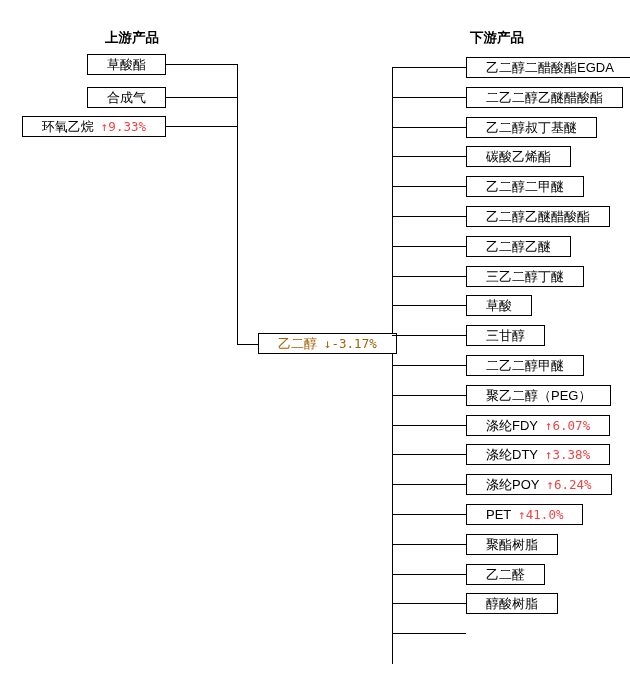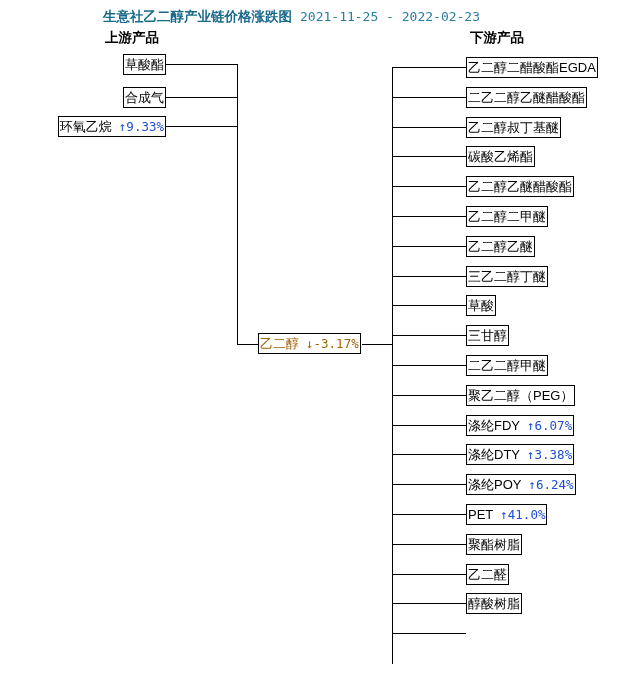--- a/index.html
+++ b/index.html
@@ -10,34 +10,34 @@
     background: #ffffff;
     font-family: "Liberation Sans", sans-serif;
     overflow: hidden;
   }
   .line { position: absolute; background: #000000; z-index: 1; }
   .node {
     position: absolute;
     box-sizing: border-box;
     border: 1px solid #000000;
     background: #ffffff;
-    padding: 2px 1px;
+    padding: 2px 19px;
     height: 21px;
     font-size: 13px;
     line-height: 15px;
     white-space: nowrap;
     color: #000000;
     z-index: 2;
   }
   .change {
     font-family: "DejaVu Sans Mono", monospace;
     font-size: 12.5px;
   }
   .change:not(:empty) { margin-left: 7px; }
-  .up   { color: #1d4ed8; text-align: center; }
+  .up   { color: #ef4444; text-align: center; }
   .down { color: #a16207; }
   .center-label { color: #a16207; }
   #title {
     position: absolute;
     left: 103px; top: 8px;
     font-size: 13.5px;
     font-weight: bold;
     color: #1a6a8c;
     white-space: nowrap;
   }
@@ -69,21 +69,20 @@
   #ds-col { position: absolute; left: 392px; top: 57px; width: 238px; z-index: 2; }
   .ds-row { position: relative; height: 29.8px; }
   .ds-row .h-line { position: absolute; left: 0; top: 10px; width: 74px; height: 1px; background: #000000; z-index: 1; }
   .ds-row .node { left: 74px; top: 0; }
 </style>
 </head>
 <body>
 
 <div id="stage">
 
-  <div id="title"><span>生意社乙二醇产业链价格涨跌图</span><span class="date">2021-11-25 - 2022-02-23</span></div>
 
   <div id="hdr-up" class="col-header">上游产品</div>
   <div id="hdr-down" class="col-header">下游产品</div>
 
   <div class="line" style="left:166px; top:64px;  width:71px; height:1px;"></div>
   <div class="line" style="left:166px; top:97px;  width:71px; height:1px;"></div>
   <div class="line" style="left:166px; top:126px; width:71px; height:1px;"></div>
   <div class="line" style="left:237px; top:64px;  width:1px;  height:280px;"></div>
   <div class="line" style="left:237px; top:344px; width:25px; height:1px;"></div>
 
@@ -108,25 +107,25 @@
     <div class="ds-row">
         <div class="h-line"></div>
         <div class="node"><span>乙二醇叔丁基醚</span><span class="change up"></span></div>
       </div>
     <div class="ds-row">
         <div class="h-line"></div>
         <div class="node"><span>碳酸乙烯酯</span><span class="change up"></span></div>
       </div>
     <div class="ds-row">
         <div class="h-line"></div>
-        <div class="node"><span>乙二醇乙醚醋酸酯</span><span class="change up"></span></div>
+        <div class="node"><span>乙二醇二甲醚</span><span class="change up"></span></div>
       </div>
     <div class="ds-row">
         <div class="h-line"></div>
-        <div class="node"><span>乙二醇二甲醚</span><span class="change up"></span></div>
+        <div class="node"><span>乙二醇乙醚醋酸酯</span><span class="change up"></span></div>
       </div>
     <div class="ds-row">
         <div class="h-line"></div>
         <div class="node"><span>乙二醇乙醚</span><span class="change up"></span></div>
       </div>
     <div class="ds-row">
         <div class="h-line"></div>
         <div class="node"><span>三乙二醇丁醚</span><span class="change up"></span></div>
       </div>
     <div class="ds-row">

